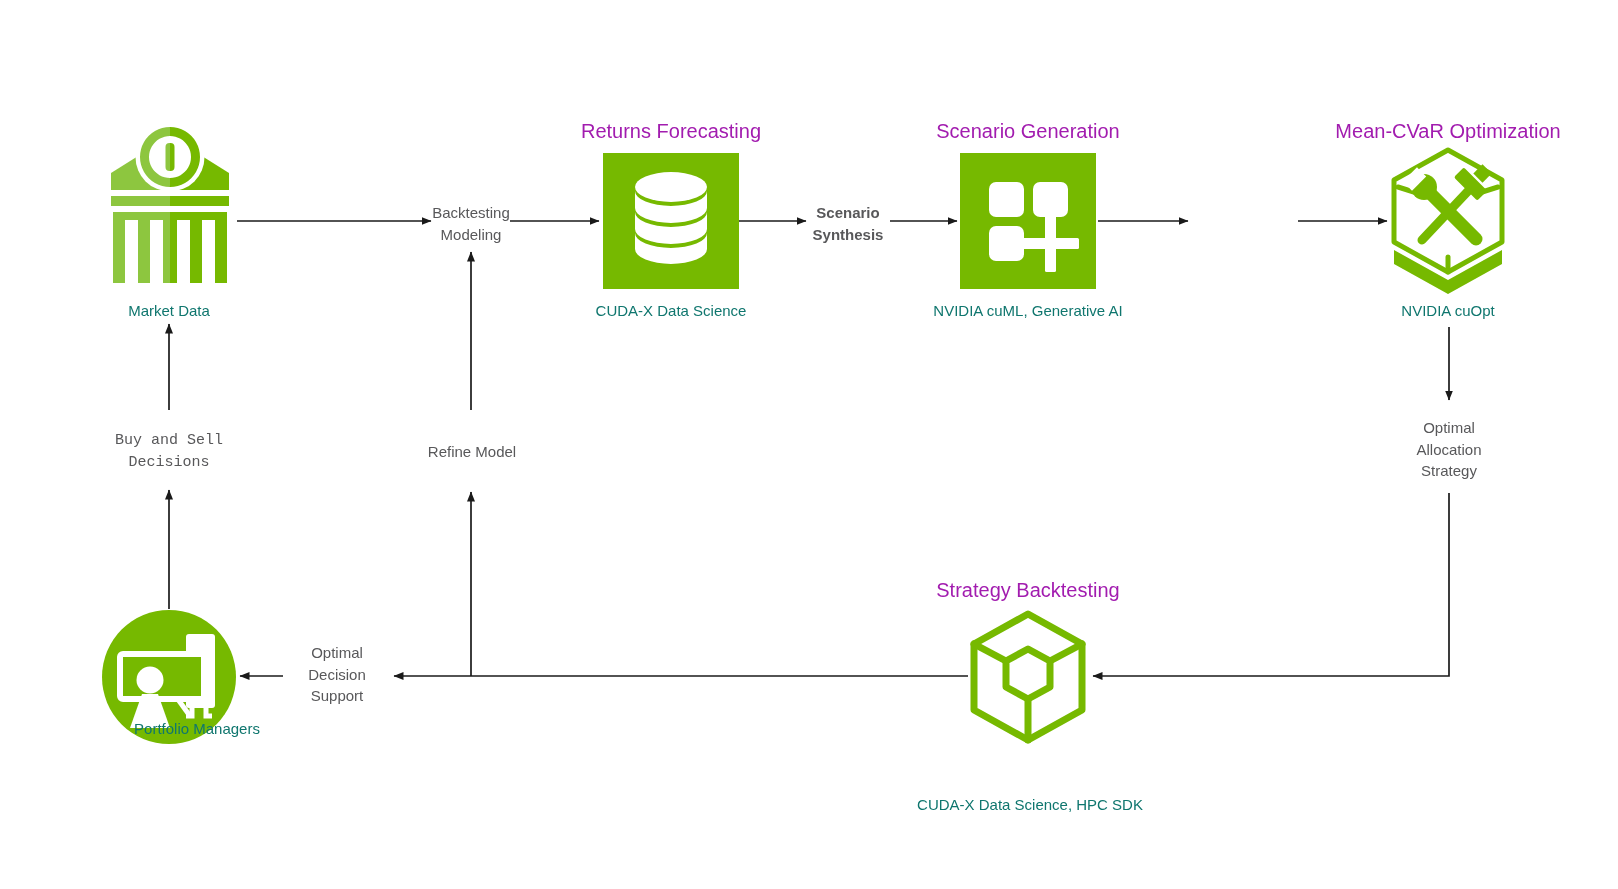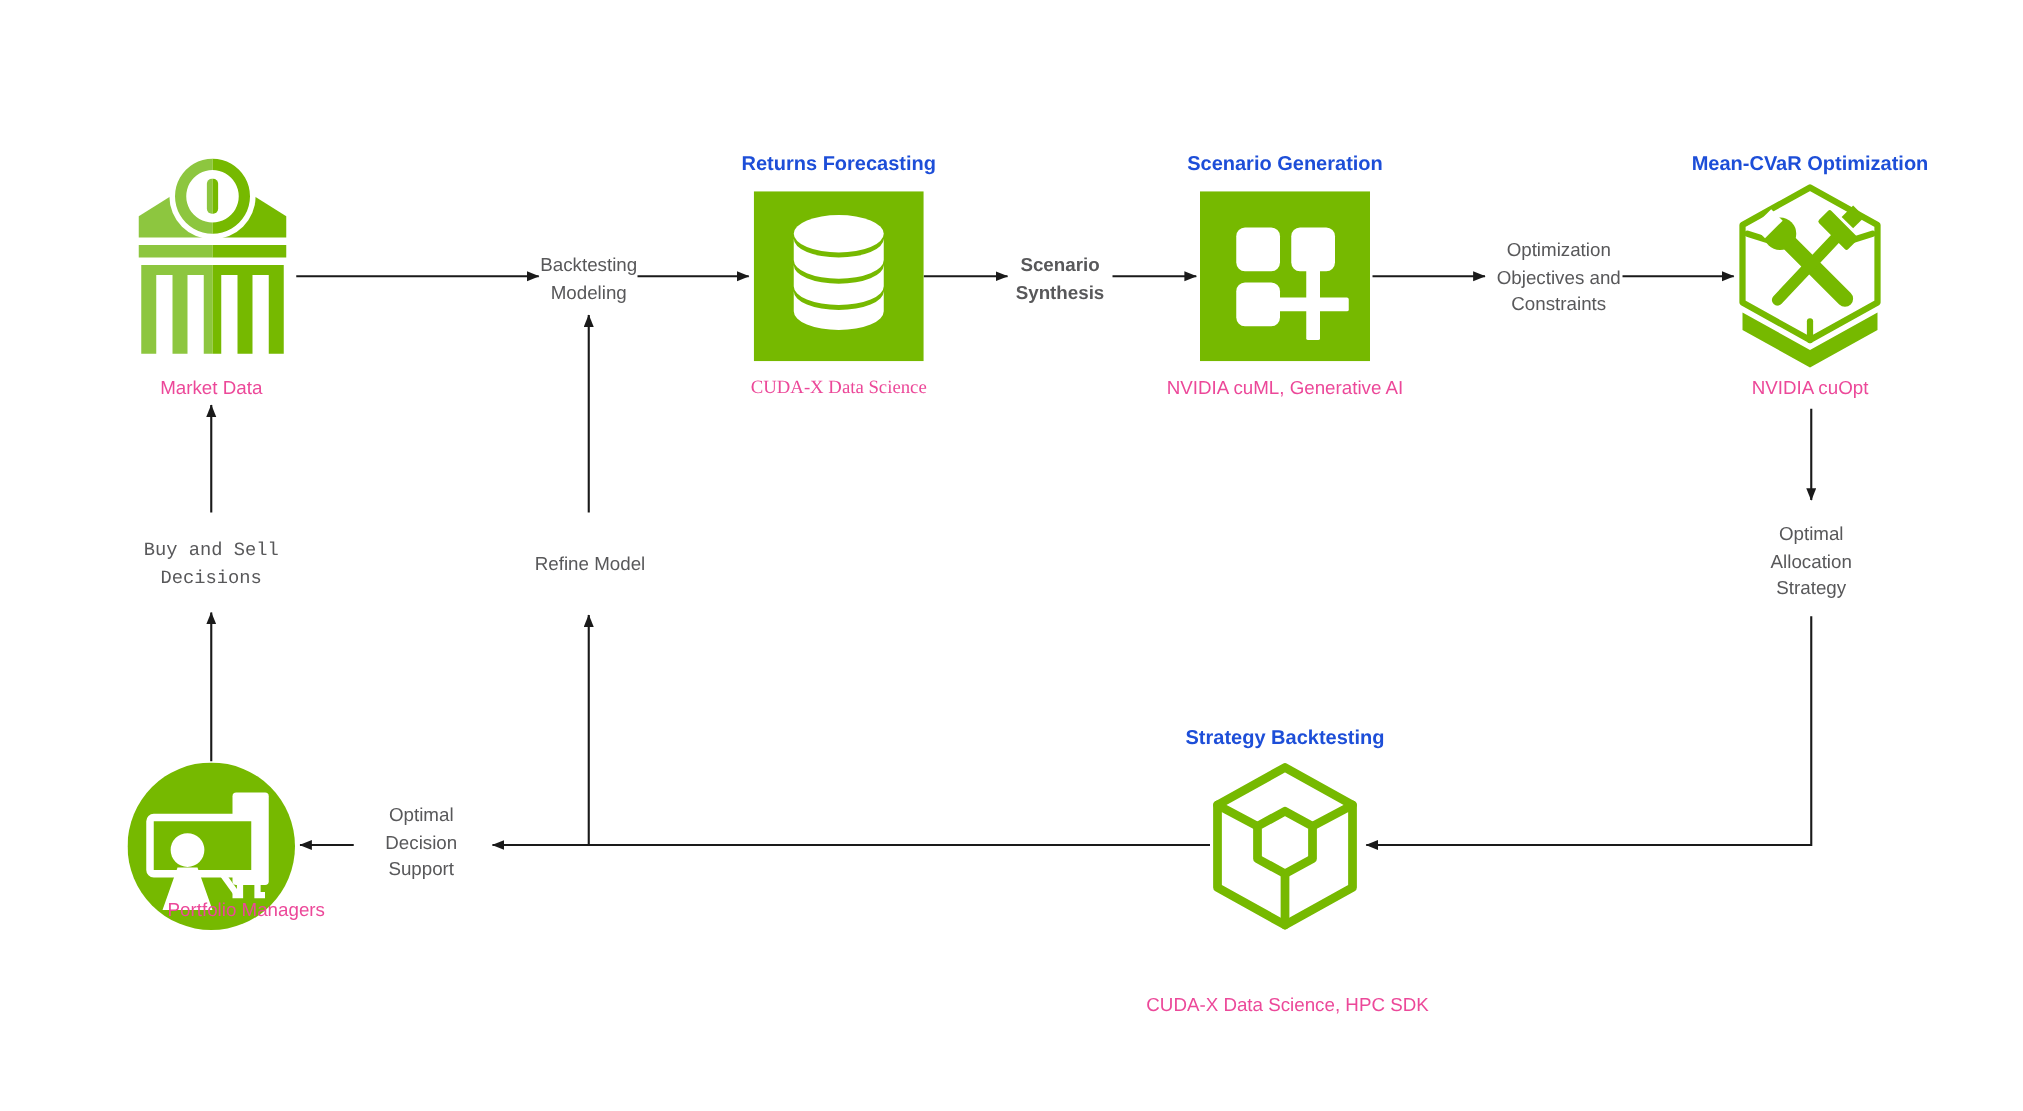--- a/index.html
+++ b/index.html
@@ -13,25 +13,25 @@
   .lbl{
     position:absolute;
     transform:translateX(-50%);
     text-align:center;
     white-space:nowrap;
     line-height:21.5px;
     font-size:15px;
   }
   .lbl span{display:block;}
   .node-title{
-    color:#1d4ed8;
-    font-weight:bold;
-    font-size:16px;
+    color:#a21caf;
+    font-weight:normal;
+    font-size:20px;
   }
-  .node-label{color:#ec4899;}
+  .node-label{color:#0f766e;}
   .flow-label{color:#58585a;}
   .icon{position:absolute;}
   .connectors{position:absolute;left:0;top:0;pointer-events:none;}
 </style>
 </head>
 <body>
 
 <div class="stage">
 
   <svg class="connectors" width="1618" height="889" viewBox="0 0 1618 889">
@@ -98,21 +98,21 @@
   </div>
   <svg class="icon" style="left:603px;top:153px;" width="136" height="136" viewBox="0 0 136 136">
     <rect x="0" y="0" width="136" height="136" fill="#76B900"></rect>
     <g fill="#ffffff">
       <ellipse cx="68" cy="34" rx="36" ry="15"></ellipse>
       <path d="M32,38 A36,15 0 0 0 104,38 L104,55 A36,15 0 0 1 32,55 Z"></path>
       <path d="M32,59 A36,15 0 0 0 104,59 L104,76 A36,15 0 0 1 32,76 Z"></path>
       <path d="M32,80 A36,15 0 0 0 104,80 L104,96 A36,15 0 0 1 32,96 Z"></path>
     </g>
   </svg>
-  <div class="lbl node-label" style="left:671px;top:300px;font-family:Liberation Serif, serif;">
+  <div class="lbl node-label" style="left:671px;top:300px;">
     <span>CUDA-X Data Science</span>
   </div>
 
   <div class="lbl flow-label" style="left:848px;top:202px;font-weight:bold;">
     <span>Scenario</span>
     <span>Synthesis</span>
   </div>
 
   <div class="lbl node-title" style="left:1028px;top:121px;">
     <span>Scenario Generation</span>
@@ -124,25 +124,20 @@
       <rect x="73" y="29" width="35" height="35" rx="7"></rect>
       <rect x="29" y="73" width="35" height="35" rx="7"></rect>
       <rect x="85" y="62" width="11" height="57" rx="1.5"></rect>
       <rect x="62" y="85" width="57" height="11" rx="1.5"></rect>
     </g>
   </svg>
   <div class="lbl node-label" style="left:1028px;top:300px;">
     <span>NVIDIA cuML, Generative AI</span>
   </div>
 
-  <div class="lbl flow-label" style="left:1247px;top:190px;">
-    <span>Optimization</span>
-    <span>Objectives and</span>
-    <span>Constraints</span>
-  </div>
 
   <div class="lbl node-title" style="left:1448px;top:121px;">
     <span>Mean-CVaR Optimization</span>
   </div>
   <svg class="icon" style="left:1390px;top:147px;" width="116" height="148" viewBox="0 0 116 148">
     <g stroke="#76B900" stroke-width="5" fill="none" stroke-linejoin="round" stroke-linecap="round">
       <path d="M58,3 L112,33 V95 L58,125 L4,95 V33 Z"></path>
       <path d="M8,40 L27,46"></path>
       <path d="M108,40 L89,46"></path>
       <path d="M58,125 V110"></path>

